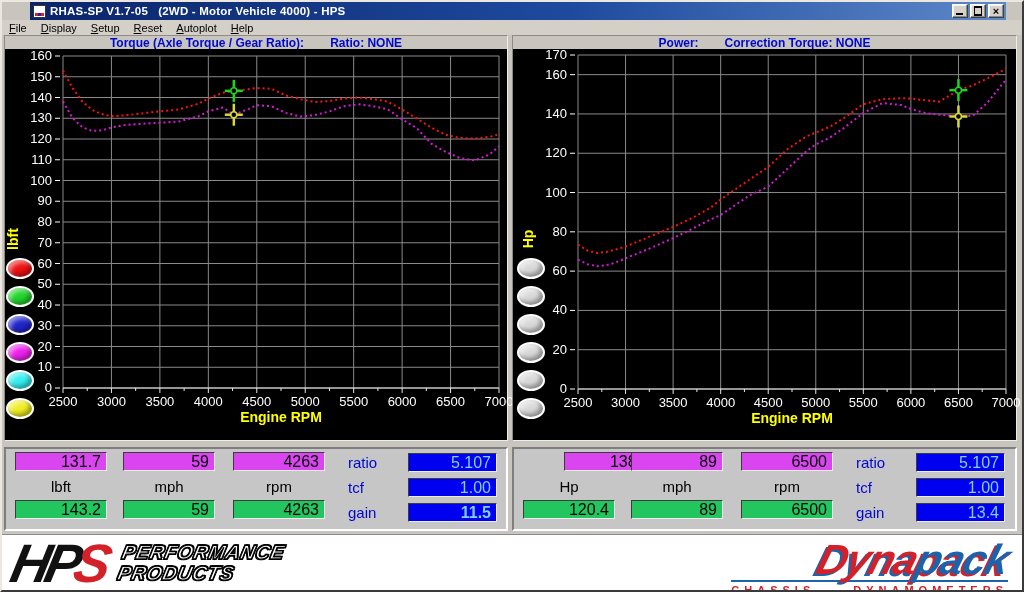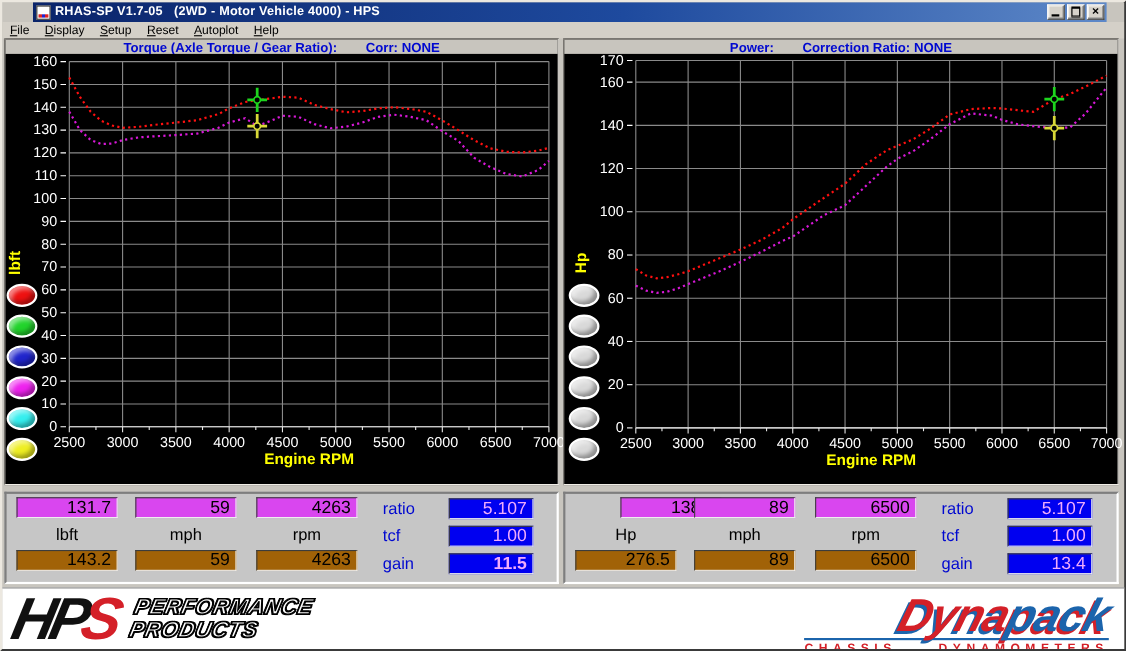--- a/index.html
+++ b/index.html
@@ -40,22 +40,22 @@
     box-shadow:inset -3px -3px 4px rgba(0,0,0,.35),inset 3px 3px 4px rgba(255,255,255,.5);cursor:pointer;}
   
   .readout-panel{position:absolute;top:445px;height:84px;background:#c6c6c6;
     border:2px solid;border-color:#7e7e7e #ffffff #ffffff #7e7e7e;}
   #readout-0{left:2px;width:504px;}
   #readout-1{left:510px;width:505px;}
   .ro-field{position:absolute;width:92px;height:19px;font-size:16px;line-height:17px;
     text-align:right;padding-right:5px;color:#000;
     border:1px solid;border-color:#3c3c3c #eeeeee #eeeeee #3c3c3c;}
   .ro-yellow{background:#d946ef;}
-  .ro-green{background:#a16207;}
-  .ro-blue{background:#0000f0;color:#f0abfc;width:77px;}
+  .ro-green{background:#22c55e;}
+  .ro-blue{background:#0000f0;color:#7dd3fc;width:89px;}
   .ro-unit{position:absolute;width:92px;height:19px;font-size:15px;line-height:19px;text-align:center;color:#000;}
   .ro-param{position:absolute;width:56px;height:19px;font-size:15px;line-height:19px;color:#0008d0;font-weight:500;}
   
   .logo-strip{position:absolute;left:0;top:532px;width:1024px;height:60px;background:#fff;border-top:1px solid #8a8a8a;}
   .hps-logo{position:absolute;left:10px;top:2px;display:flex;align-items:center;}
   .hps-main{font-size:54px;font-weight:bold;font-style:italic;letter-spacing:-5px;
     transform:skewX(-12deg);color:#111;line-height:52px;}
   .hps-s{color:#d42028;margin-left:-2px;}
   .hps-words{margin-left:14px;transform:skewX(-12deg);line-height:1.05;}
   .hps-word{font-size:20px;font-weight:bold;font-style:italic;color:#fff;
@@ -94,21 +94,21 @@
       <span class="menu-item"><u>D</u>isplay</span>
       <span class="menu-item"><u>S</u>etup</span>
       <span class="menu-item"><u>R</u>eset</span>
       <span class="menu-item"><u>A</u>utoplot</span>
       <span class="menu-item"><u>H</u>elp</span>
     </div>
 
   <div class="chart-panel" id="chart-panel-0">
     <div class="chart-header">
       <span>Torque (Axle Torque / Gear Ratio):</span>
-      <span>Corr: NONE</span>
+      <span>Ratio: NONE</span>
     </div>
     <svg class="chart-svg" id="chart-svg-0" width="502" height="391">
         <g>
           <line x1="58" x2="494" y1="339" y2="339" stroke="#8a8a8a" stroke-width="1"></line>
           <line x1="58" x2="494" y1="318.25" y2="318.25" stroke="#8a8a8a" stroke-width="1"></line>
           <line x1="58" x2="494" y1="297.5" y2="297.5" stroke="#8a8a8a" stroke-width="1"></line>
           <line x1="58" x2="494" y1="276.75" y2="276.75" stroke="#8a8a8a" stroke-width="1"></line>
           <line x1="58" x2="494" y1="256" y2="256" stroke="#8a8a8a" stroke-width="1"></line>
           <line x1="58" x2="494" y1="235.25" y2="235.25" stroke="#8a8a8a" stroke-width="1"></line>
           <line x1="58" x2="494" y1="214.5" y2="214.5" stroke="#8a8a8a" stroke-width="1"></line>
@@ -222,21 +222,21 @@
       <div class="oval" style="background: rgb(34, 212, 44); left: 1px; top: 249.5px;"></div>
       <div class="oval" style="background: rgb(32, 37, 204); left: 1px; top: 277.5px;"></div>
       <div class="oval" style="background: rgb(238, 34, 238); left: 1px; top: 305.5px;"></div>
       <div class="oval" style="background: rgb(53, 238, 238); left: 1px; top: 333.5px;"></div>
       <div class="oval" style="background: rgb(238, 238, 34); left: 1px; top: 361.5px;"></div>
     </div>
 
   <div class="chart-panel" id="chart-panel-1">
     <div class="chart-header">
       <span>Power:</span>
-      <span>Correction Ratio: NONE</span>
+      <span>Correction Torque: NONE</span>
     </div>
     <svg class="chart-svg" id="chart-svg-1" width="503" height="391">
         <g>
           <line x1="65" x2="493" y1="340" y2="340" stroke="#8a8a8a" stroke-width="1"></line>
           <line x1="65" x2="493" y1="300.70588235294116" y2="300.70588235294116" stroke="#8a8a8a" stroke-width="1"></line>
           <line x1="65" x2="493" y1="261.4117647058823" y2="261.4117647058823" stroke="#8a8a8a" stroke-width="1"></line>
           <line x1="65" x2="493" y1="222.11764705882354" y2="222.11764705882354" stroke="#8a8a8a" stroke-width="1"></line>
           <line x1="65" x2="493" y1="182.8235294117647" y2="182.8235294117647" stroke="#8a8a8a" stroke-width="1"></line>
           <line x1="65" x2="493" y1="143.52941176470588" y2="143.52941176470588" stroke="#8a8a8a" stroke-width="1"></line>
           <line x1="65" x2="493" y1="104.23529411764707" y2="104.23529411764707" stroke="#8a8a8a" stroke-width="1"></line>
@@ -346,21 +346,21 @@
       <div class="ro-param" style="left: 342px; top: 4px;">ratio</div>
       <div class="ro-field ro-blue" style="left: 402px; top: 4px;">5.107</div>
       <div class="ro-param" style="left: 342px; top: 29px;">tcf</div>
       <div class="ro-field ro-blue" style="left: 402px; top: 29px;">1.00</div>
       <div class="ro-param" style="left: 342px; top: 54px;">gain</div>
       <div class="ro-field ro-blue" style="left: 402px; top: 54px; font-weight: bold;">11.5</div>
     </div>
   <div class="readout-panel" id="readout-1">
       <div class="ro-field ro-yellow" style="left: 9px; top: 3px; margin-left: 41px;">138.7</div>
       <div class="ro-unit" style="left: 9px; top: 28px;">Hp</div>
-      <div class="ro-field ro-green" style="left: 9px; top: 51px;">276.5</div>
+      <div class="ro-field ro-green" style="left: 9px; top: 51px;">120.4</div>
       <div class="ro-field ro-yellow" style="left: 117px; top: 3px;">89</div>
       <div class="ro-unit" style="left: 117px; top: 28px;">mph</div>
       <div class="ro-field ro-green" style="left: 117px; top: 51px;">89</div>
       <div class="ro-field ro-yellow" style="left: 227px; top: 3px;">6500</div>
       <div class="ro-unit" style="left: 227px; top: 28px;">rpm</div>
       <div class="ro-field ro-green" style="left: 227px; top: 51px;">6500</div>
       <div class="ro-param" style="left: 342px; top: 4px;">ratio</div>
       <div class="ro-field ro-blue" style="left: 402px; top: 4px;">5.107</div>
       <div class="ro-param" style="left: 342px; top: 29px;">tcf</div>
       <div class="ro-field ro-blue" style="left: 402px; top: 29px;">1.00</div>

